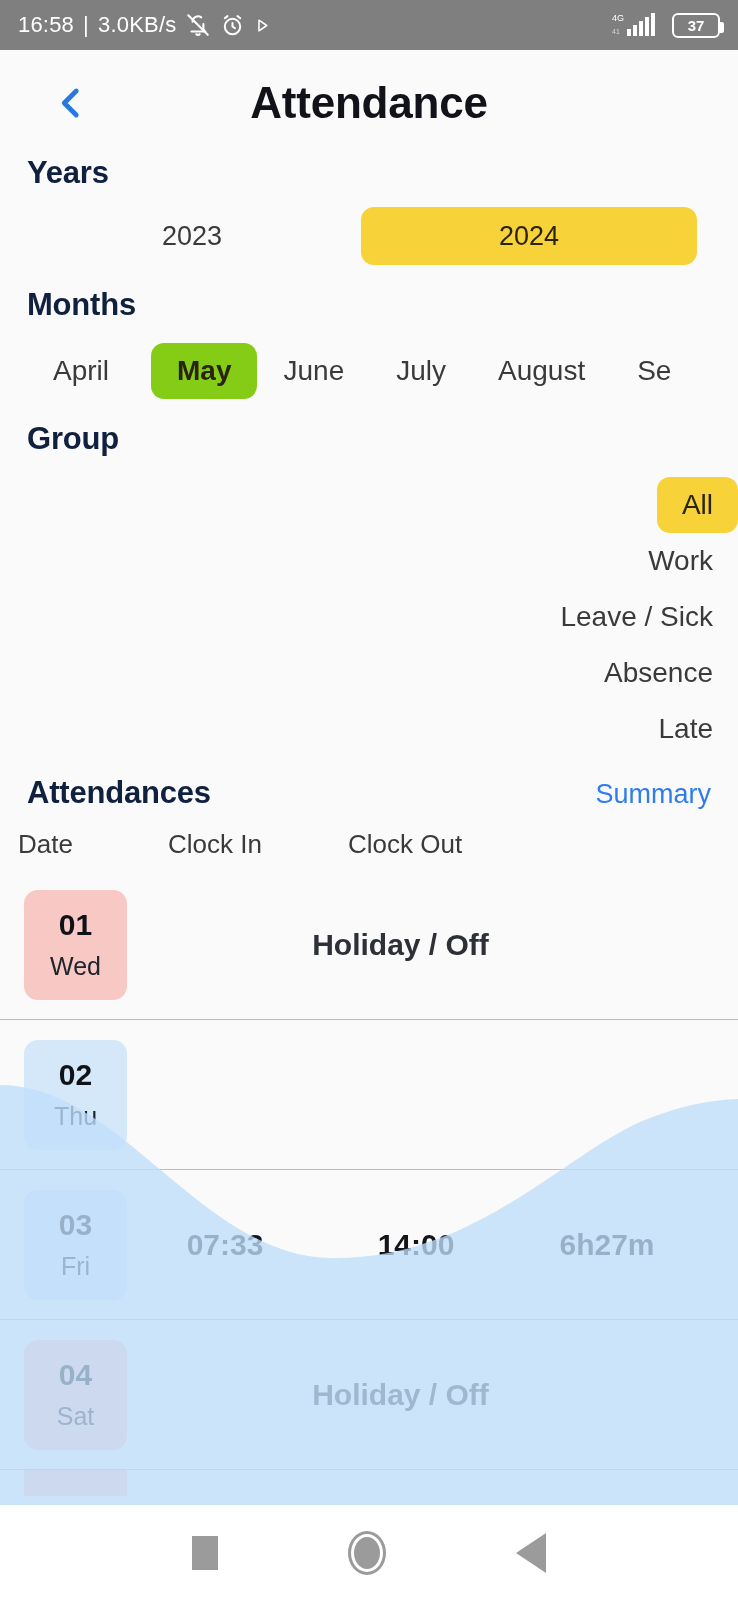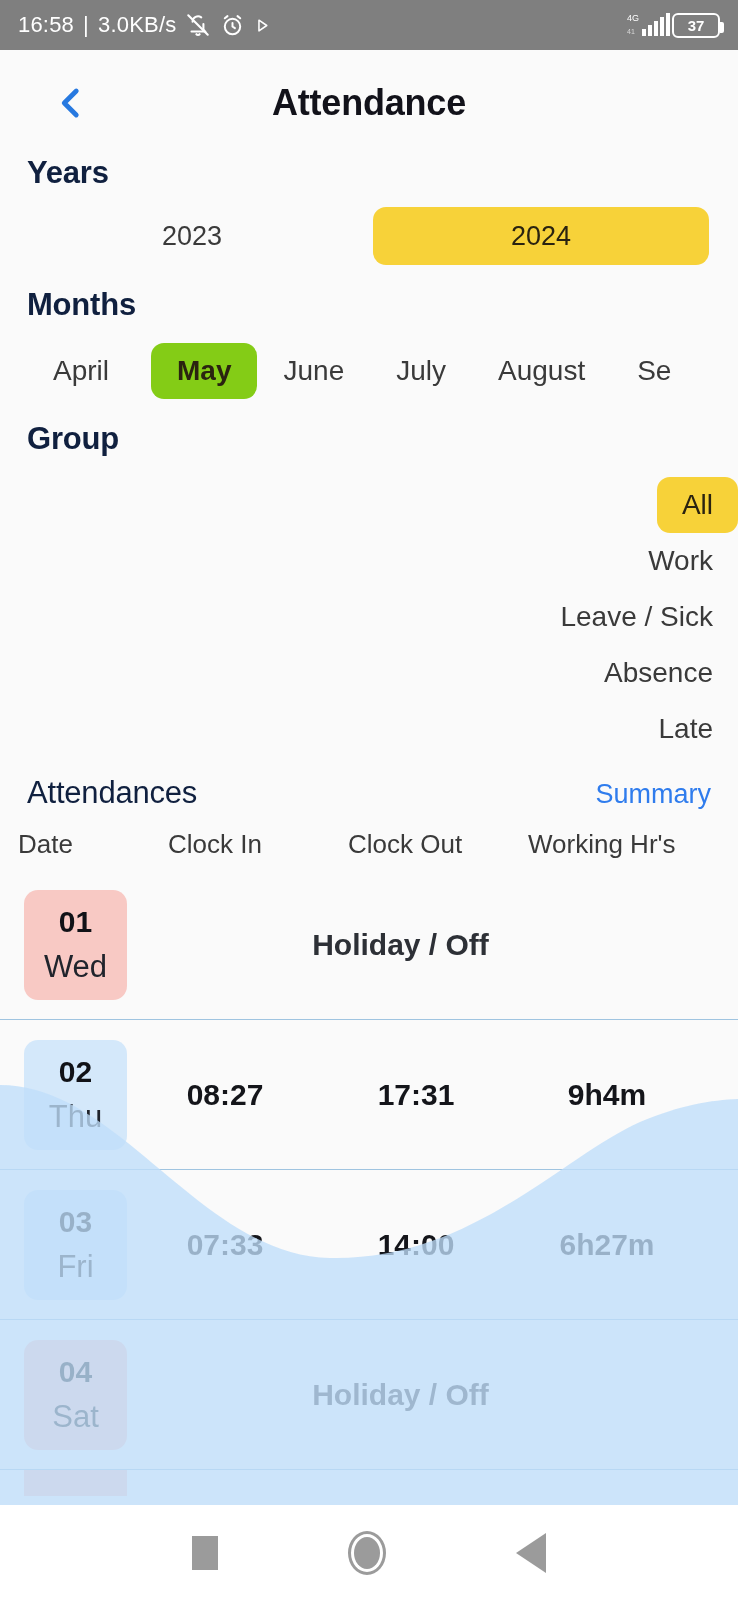--- a/index.html
+++ b/index.html
@@ -14,21 +14,21 @@
   
   #statusbar{
     position:absolute; top:0; left:0; width:738px; height:50px;
     background:#7f7f7f; color:#ffffff;
     display:flex; align-items:center; justify-content:space-between;
     padding:0 18px;
   }
   #sb-left{ display:flex; align-items:center; gap:9px; }
   .sb-text{ font-size:22px; font-weight:400; letter-spacing:.2px; white-space:nowrap; }
   .sb-ico{ display:inline-flex; align-items:center; justify-content:center; height:26px; }
-  #sb-right{ display:flex; align-items:center; gap:0; }
+  #sb-right{ display:flex; align-items:center; gap:15px; }
   .bat{
     position:relative; width:48px; height:25px; border:2px solid #fff; border-radius:6px;
     display:flex; align-items:center; justify-content:center;
   }
   .bat:after{
     content:""; position:absolute; right:-6px; top:7px; width:4px; height:11px;
     background:#fff; border-radius:0 2px 2px 0;
   }
   .bat span{ font-size:15px; font-weight:700; color:#fff; line-height:1; }
 
@@ -46,32 +46,32 @@
 
   #header{
     position:relative; height:105px; display:flex; align-items:center;
   }
   #back-btn{
     position:absolute; left:48px; top:50%; transform:translateY(-50%);
     width:46px; height:52px; display:flex; align-items:center; justify-content:center;
     cursor:pointer;
   }
   #title{
-    width:100%; text-align:center; font-size:36px; font-weight:700; color:#12121a;
+    width:100%; text-align:center; font-size:44px; font-weight:700; color:#12121a;
     letter-spacing:-.2px;
   }
 
   .section-title{
     font-size:31px; font-weight:700; color:#10203f; padding-left:27px;
     letter-spacing:-.2px;
   }
 
   
   #years-row{
-    display:flex; align-items:center; margin-top:16px; padding-left:27px; gap:16px;
+    display:flex; align-items:center; margin-top:16px; padding-left:27px; gap:4px;
   }
   .year-chip{
     height:58px; display:flex; align-items:center; justify-content:center;
     font-size:27px; color:#3a3a3a; border-radius:13px; cursor:pointer;
   }
   .year-chip.plain{ width:330px; }
   .year-chip.sel{ width:336px; background:#f7d239; color:#2a2310; font-weight:500; }
 
   
   #months-row{
@@ -93,21 +93,21 @@
     font-size:28px; color:#3a3a3a; padding:12px 25px; border-radius:13px;
     flex:0 0 auto; cursor:pointer;
   }
   .group-chip.sel{ background:#f7d239; color:#2a2310; font-weight:500; }
 
   
   #att-head{
     display:flex; align-items:baseline; justify-content:space-between;
     padding:18px 27px 0 27px;
   }
-  #att-title{ font-size:31px; font-weight:400; color:#10203f; letter-spacing:-.2px; }
+  #att-title{ font-size:31px; font-weight:700; color:#10203f; letter-spacing:-.2px; }
   #summary-link{ font-size:27px; color:#2f7ced; cursor:pointer; }
 
   
   #col-head{ display:flex; margin-top:18px; padding:0 18px; }
   .col{ text-align:left; font-size:26px; color:#3a3a3a; }
   .c-date{ width:150px; }
   .c-in  { width:180px; }
   .c-out { width:180px; }
   .c-hrs { width:190px; }
 
@@ -117,21 +117,21 @@
     position:relative; display:flex; align-items:center;
     height:150px; padding:0 18px;
     border-bottom:1px solid #9fc4e0;
   }
   .dbadge{
     width:103px; height:110px; border-radius:14px;
     display:flex; flex-direction:column; align-items:center; justify-content:center;
     flex:0 0 auto; margin-left:6px;
   }
   .dbadge .dnum{ font-size:30px; font-weight:700; color:#111217; line-height:1; }
-  .dbadge .ddow{ font-size:31px; color:#20242c; margin-top:14px; line-height:1; }
+  .dbadge .ddow{ font-size:25px; color:#20242c; margin-top:14px; line-height:1; }
   .dbadge.pink{ background:#f8c9c4; }
   .dbadge.blue{ background:#d4e8fa; }
 
   .cells{ display:flex; flex:1 1 auto; align-items:center; }
   .cell{ text-align:center; font-size:30px; font-weight:700; color:#14151a; }
   .k-in { width:196px; }
   .k-out{ width:186px; }
   .k-hrs{ width:196px; }
   .offcell{
     flex:1 1 auto; text-align:center; font-size:30px; font-weight:700; color:#2d3036;
@@ -245,43 +245,37 @@
 
     <div id="att-head">
       <div id="att-title">Attendances</div>
       <div id="summary-link">Summary</div>
     </div>
 
     <div id="col-head">
       <div class="col c-date">Date</div>
       <div class="col c-in">Clock In</div>
       <div class="col c-out">Clock Out</div>
-      <div class="col c-hrs">Working Hr's</div>
     </div>
 
     <div id="rows">
 
       <div class="att-row">
         <div class="dbadge pink">
           <div class="dnum">01</div>
           <div class="ddow">Wed</div>
         </div>
         <div class="offcell">Holiday / Off</div>
       </div>
 
       <div class="att-row">
         <div class="dbadge blue">
           <div class="dnum">02</div>
           <div class="ddow">Thu</div>
         </div>
-        <div class="cells">
-          <div class="cell k-in">08:27</div>
-          <div class="cell k-out">17:31</div>
-          <div class="cell k-hrs">9h4m</div>
-        </div>
       </div>
 
       <div class="att-row">
         <div class="dbadge blue">
           <div class="dnum">03</div>
           <div class="ddow">Fri</div>
         </div>
         <div class="cells">
           <div class="cell k-in">07:33</div>
           <div class="cell k-out">14:00</div>

